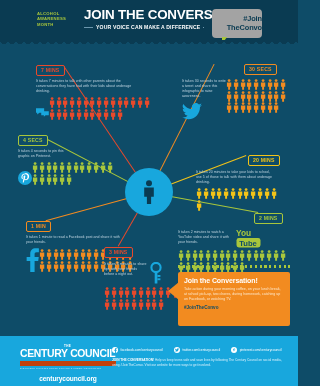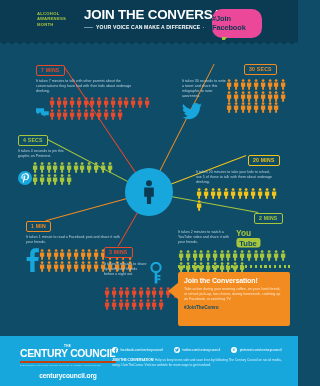--- a/index.html
+++ b/index.html
@@ -46,23 +46,23 @@
   .sub-rule.r2 { flex: 1 1 auto; }
   .subtitle {
     color: #ffffff; font-size: 5.1px; font-weight: bold;
     letter-spacing: 0.15px; white-space: nowrap;
   }
 
   
   .bubble {
     position: absolute; left: 212px; top: 9px;
     width: 50px; height: 29px;
-    background: #ec4899; border-radius: 10px;
+    background: #a3a3a3; border-radius: 4px;
     display: flex; flex-direction: column;
-    align-items: flex-start; justify-content: center;
+    align-items: flex-end; justify-content: center;
   }
   .bubble-tail {
     position: absolute; left: 222px; top: 37px;
     width: 0; height: 0;
     border-left: 5px solid #a8c63c;
     border-bottom: 7px solid transparent;
   }
   .bubble-l1, .bubble-l2 {
     color: #0a3b52; font-size: 7.4px; font-weight: bold;
     line-height: 8.4px; letter-spacing: -0.1px;
@@ -166,21 +166,21 @@
     background: #18a7dd;
   }
   .cc-logo { position: absolute; left: 20px; top: 8px; width: 96px; }
   .cc-the {
     color: #ffffff; font-size: 3px; font-weight: bold;
     letter-spacing: 0.4px; margin-left: 44px;
   }
   .cc-name {
     color: #ffffff; font-size: 10.4px; font-weight: bold;
     letter-spacing: -0.3px; line-height: 11px;
-    border-bottom: 2px solid #c2410c;
+    border-bottom: 5px solid #c2410c;
     padding-bottom: 1.5px;
     white-space: nowrap;
   }
   .cc-tiny {
     color: #bde6f8; font-size: 2.2px;
     letter-spacing: 0.25px; margin-top: 1.5px;
     white-space: nowrap;
   }
   .cc-url {
     color: #ffffff; font-size: 6.6px; font-weight: bold;
@@ -217,21 +217,21 @@
       <div class="main-title">JOIN THE CONVERSATION</div>
       <div class="sub-row">
         <div class="sub-rule"></div>
         <div class="subtitle">YOUR VOICE CAN MAKE A DIFFERENCE</div>
         <div class="sub-rule r2"></div>
       </div>
     </div>
   </div>
   <div class="bubble">
     <div class="bubble-l1">#Join</div>
-    <div class="bubble-l2">Facebook</div>
+    <div class="bubble-l2">TheConvo</div>
   </div>
   <div class="bubble-tail"></div>
   <div class="wave"></div>
 
   <div id="links">
       <div class="link" style="left: 149px; top: 192px; width: 151.99px; background: rgb(232, 73, 43); transform: rotate(-124.004deg);"></div>
       <div class="link" style="left: 149px; top: 192px; width: 143.558px; background: rgb(242, 139, 32); transform: rotate(-63.078deg);"></div>
       <div class="link" style="left: 149px; top: 192px; width: 120.768px; background: rgb(168, 198, 60); transform: rotate(-152.374deg);"></div>
       <div class="link" style="left: 149px; top: 192px; width: 103.817px; background: rgb(242, 195, 24); transform: rotate(-20.879deg);"></div>
       <div class="link" style="left: 149px; top: 192px; width: 106.738px; background: rgb(242, 139, 32); transform: rotate(164.792deg);"></div>

